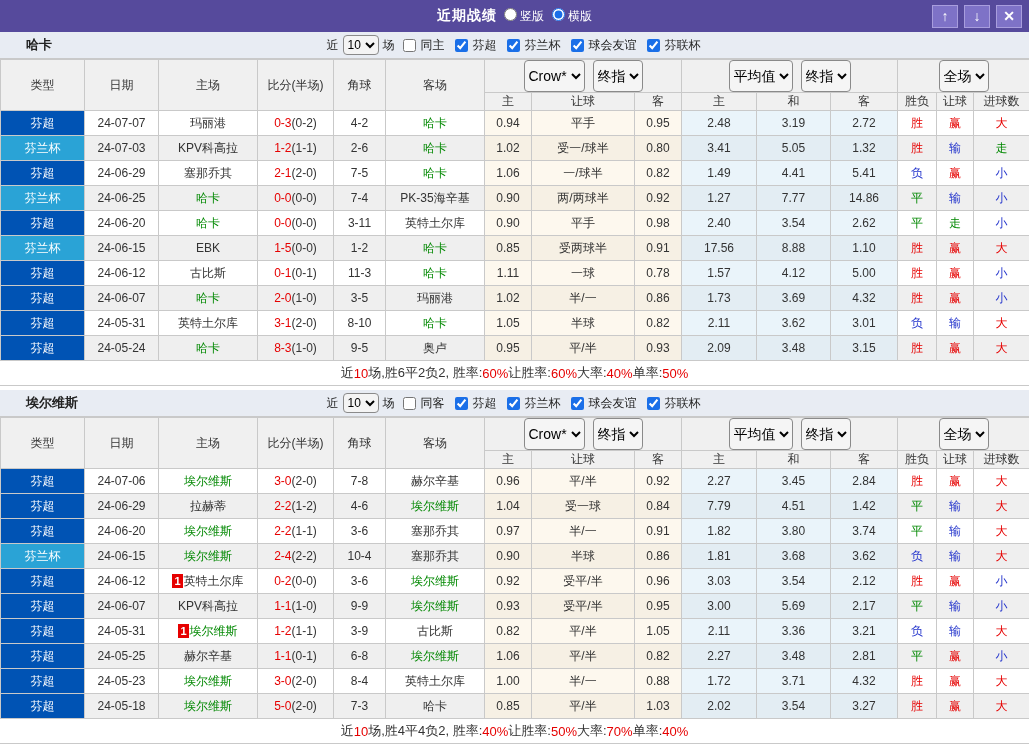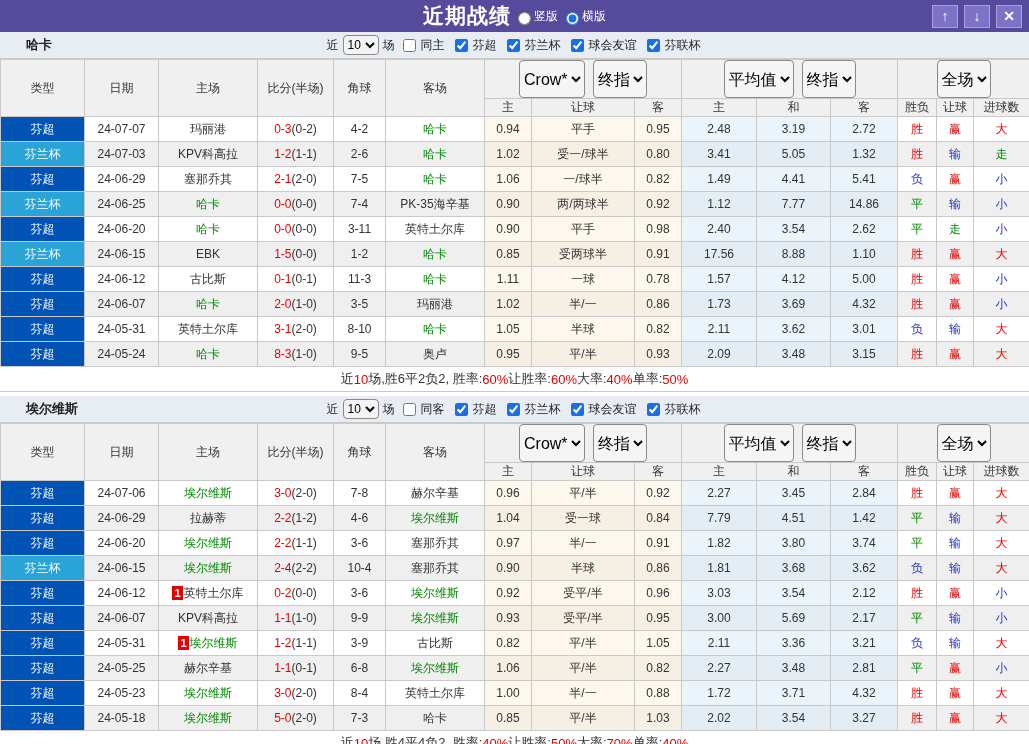--- a/index.html
+++ b/index.html
@@ -3,42 +3,42 @@
 <meta charset="utf-8">
 <style>
   * { box-sizing: border-box; }
   body {
     margin: 0; width: 1029px; height: 744px; overflow: hidden;
     background: #fff; font-family: "Liberation Sans", sans-serif; color: #333;
   }
   
   .titlebar { height: 32px; background: #564a9c; position: relative; display: flex; align-items: center; }
   .title-center { position: absolute; left: 0; right: 0; display: flex; justify-content: center; align-items: center; gap: 7px; color: #fff; }
-  .title-text { font-size: 21px; font-weight: bold; letter-spacing: 1px; }
+  .title-text { font-size: 14px; font-weight: bold; letter-spacing: 1px; }
   .radio-group { display: flex; align-items: center; gap: 8px; font-size: 12px; }
-  .radio-group label { display: flex; align-items: flex-end; gap: 3px; cursor: pointer; }
+  .radio-group label { display: flex; align-items: flex-start; gap: 3px; cursor: pointer; }
   .radio-group input { margin: 0; accent-color: #1a6fe8; width: 13px; height: 13px; }
   .win-btns { position: absolute; right: 7px; display: flex; gap: 6px; }
   .win-btn { width: 26px; height: 23px; background: #7e72c7; border: 1px solid #a89ddd; color: #fff;
     font-size: 14px; font-weight: bold; display: flex; align-items: center; justify-content: center; cursor: pointer; padding: 0; }
   
   .ctrl { height: 27px; background: #e8ecf3; border-bottom: 1px solid #c9c9c9; position: relative; display: flex; align-items: center; }
   .team-name { position: absolute; left: 26px; font-weight: bold; font-size: 13px; color: #222; }
   .ctrl-center { margin: 0 auto; display: flex; align-items: center; gap: 4px; font-size: 12px; color: #222; }
   .ctrl-center select { font-size: 12px; height: 20px; background: #f4f4f4; border: 1px solid #8a8a8a; border-radius: 4px; }
   .ctrl-center input[type=checkbox] { width: 13px; height: 13px; margin: 0 1px 0 4px; accent-color: #1a6fe8; }
   .cb-label { margin-right: 2px; }
   
   table { width: 1029px; table-layout: fixed; border-collapse: collapse; font-size: 12px; }
   th, td { border: 1px solid #c9c9c9; text-align: center; padding: 0; white-space: nowrap; overflow: hidden; font-weight: normal; }
   thead th { background: #f0f0f0; color: #333; }
   thead tr.grp th { height: 27px; }
   thead tr.sub th { height: 17px; }
   .hsel { display: flex; align-items: center; justify-content: center; gap: 8px; }
-  .hsel select { font-size: 16px; height: 38px; background: #f5f5f5; border: 1px solid #8a8a8a; border-radius: 4px; }
+  .hsel select { font-size: 14px; height: 32px; background: #f5f5f5; border: 1px solid #8a8a8a; border-radius: 4px; }
   tbody td { height: 25px; }
   tbody tr:nth-child(odd) td { background: #fff; }
   tbody tr:nth-child(even) td { background: #efefef; }
   tbody tr:nth-child(odd) td.crow { background: #fdf8ee; }
   tbody tr:nth-child(even) td.crow { background: #f6f0e4; }
   tbody tr:nth-child(odd) td.avg { background: #eaf4fa; }
   tbody tr:nth-child(even) td.avg { background: #e3edf3; }
   td.typ { color: #fff; }
   .self { color: #008800; }
   .ft { color: #e60000; }
@@ -208,21 +208,21 @@
         <tr>
           <td class="typ" style="background: rgb(42, 163, 214);">芬兰杯</td>
           <td>24-06-25</td>
           <td><span class="self">哈卡</span></td>
           <td><span class="ft">0-0</span><span class="ht">(0-0)</span></td>
           <td>7-4</td>
           <td><span>PK-35海辛基</span></td>
           <td class="crow">0.90</td>
           <td class="crow">两/两球半</td>
           <td class="crow">0.92</td>
-          <td class="avg">1.12</td>
+          <td class="avg">1.27</td>
           <td class="avg">7.77</td>
           <td class="avg">14.86</td>
           <td class="res" style="color: rgb(0, 136, 0);">平</td>
           <td class="res" style="color: rgb(34, 51, 204);">输</td>
           <td class="res" style="color: rgb(34, 51, 204);">小</td>
         </tr>
         <tr>
           <td class="typ" style="background: rgb(0, 83, 180);">芬超</td>
           <td>24-06-20</td>
           <td><span class="self">哈卡</span></td>

